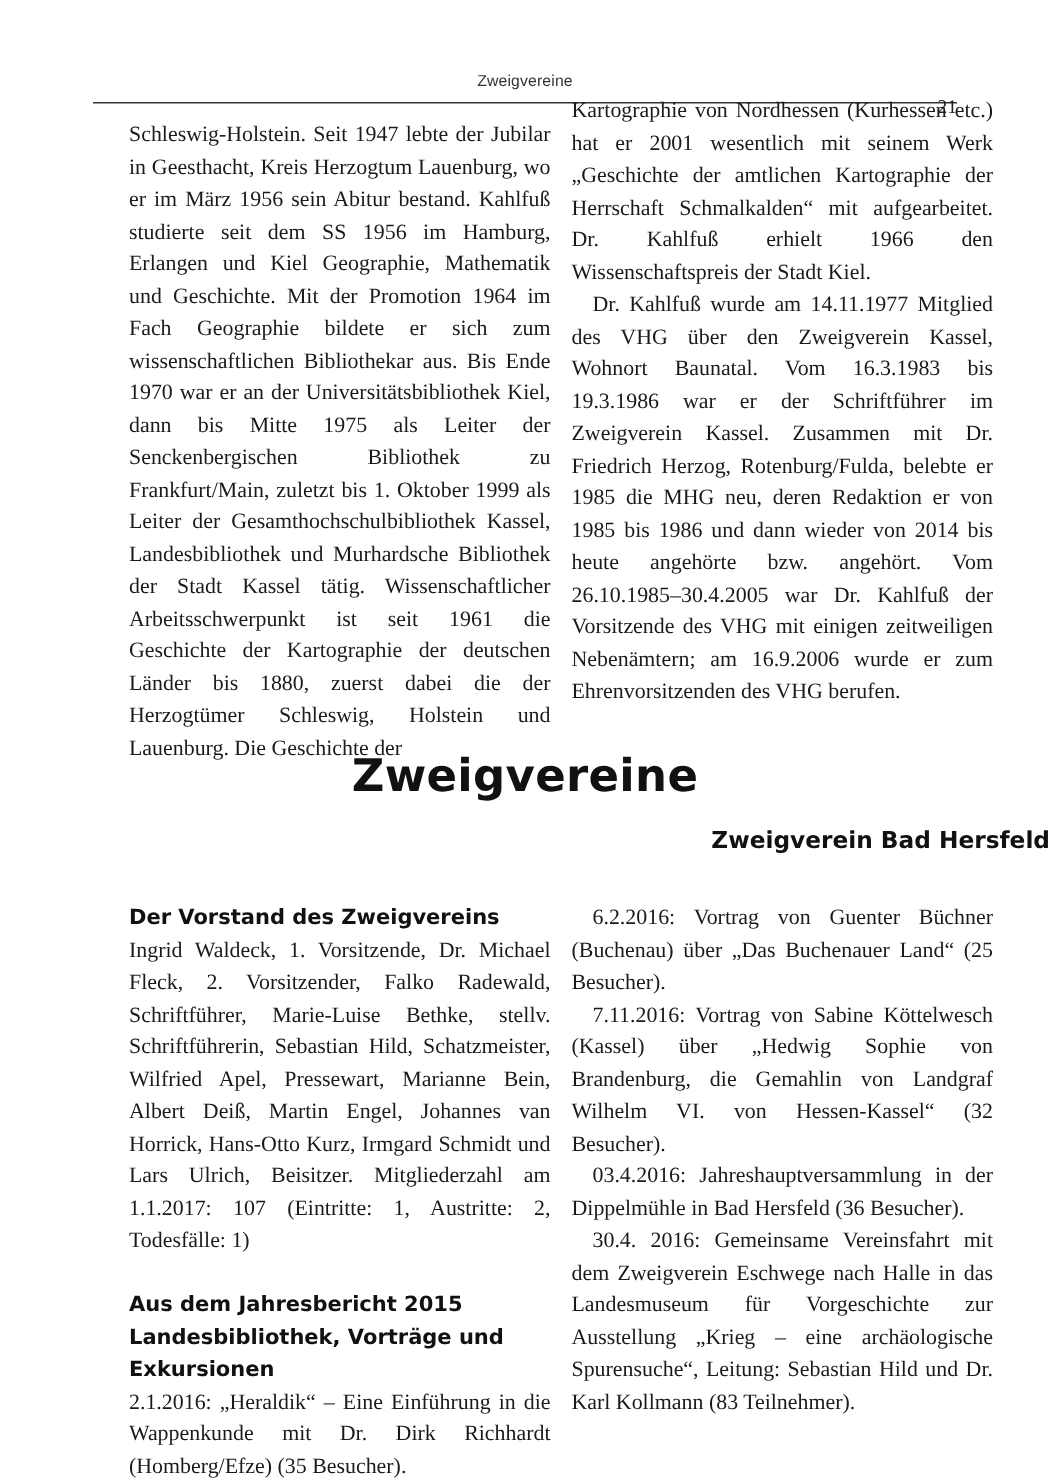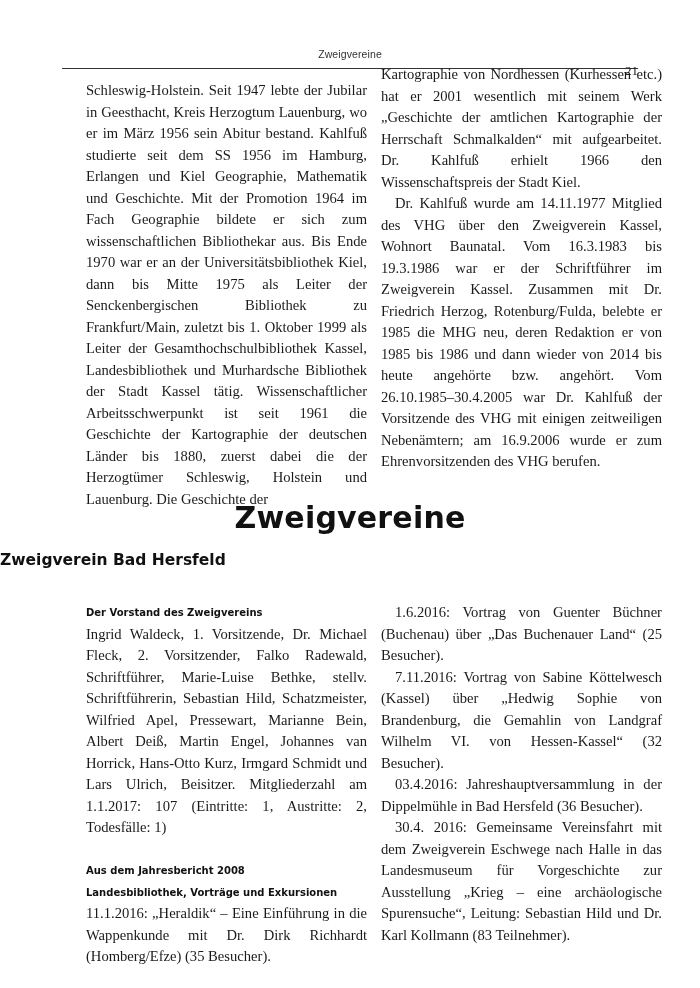--- a/index.html
+++ b/index.html
@@ -73,29 +73,29 @@
       font-size: 30px;
       font-weight: bold;
       letter-spacing: 0.2px;
       color: #111;
     }
     .section-subtitle {
       position: absolute;
       left: 0;
       width: 700px;
       top: 551px;
-      text-align: left;
+      text-align: right;
       font-family: "DejaVu Sans", sans-serif;
       font-size: 15.5px;
       font-weight: bold;
       color: #111;
     }
     .subhead {
       font-family: "DejaVu Sans", sans-serif;
-      font-size: 10px;
+      font-size: 14px;
       font-weight: bold;
       line-height: 21.5px;
       text-align: left;
       color: #111;
     }
     .gap {
       height: 21.5px;
     }
   </style>
 </head>
@@ -115,23 +115,23 @@
   <p class="indent">Dr. Kahlfuß wurde am 14.11.1977 Mitglied des VHG über den Zweigverein Kassel, Wohnort Baunatal. Vom 16.3.1983 bis 19.3.1986 war er der Schriftführer im Zweigverein Kassel. Zusammen mit Dr. Friedrich Herzog, Rotenburg/Fulda, belebte er 1985 die MHG neu, deren Redaktion er von 1985 bis 1986 und dann wieder von 2014 bis heute angehörte bzw. angehört. Vom 26.10.1985–30.4.2005 war Dr. Kahlfuß der Vorsitzende des VHG mit einigen zeitweiligen Nebenämtern; am 16.9.2006 wurde er zum Ehrenvorsitzenden des VHG berufen.</p>
 </div>
 
 <div class="section-title">Zweigvereine</div>
 <div class="section-subtitle">Zweigverein Bad Hersfeld</div>
 
 <div class="col col-bot-left">
   <div class="subhead">Der Vorstand des Zweigvereins</div>
   <p>Ingrid Waldeck, 1. Vorsitzende, Dr. Michael Fleck, 2. Vorsitzender, Falko Radewald, Schriftführer, Marie-Luise Bethke, stellv. Schriftführerin, Sebastian Hild, Schatzmeister, Wilfried Apel, Pressewart, Marianne Bein, Albert Deiß, Martin Engel, Johannes van Horrick, Hans-Otto Kurz, Irmgard Schmidt und Lars Ulrich, Beisitzer. Mitgliederzahl am 1.1.2017: 107 (Eintritte: 1, Austritte: 2, Todesfälle: 1)</p>
   <div class="gap"></div>
-  <div class="subhead">Aus dem Jahresbericht 2008</div>
+  <div class="subhead">Aus dem Jahresbericht 2015</div>
   <div class="subhead">Landesbibliothek, Vorträge und Exkursionen</div>
-  <p>11.1.2016: „Heraldik“ – Eine Einführung in die Wappenkunde mit Dr. Dirk Richhardt (Homberg/Efze) (35 Besucher).</p>
+  <p>2.1.2016: „Heraldik“ – Eine Einführung in die Wappenkunde mit Dr. Dirk Richhardt (Homberg/Efze) (35 Besucher).</p>
 </div>
 
 <div class="col col-bot-right">
-  <p class="indent">1.6.2016: Vortrag von Guenter Büchner (Buchenau) über „Das Buchenauer Land“ (25 Besucher).</p>
+  <p class="indent">6.2.2016: Vortrag von Guenter Büchner (Buchenau) über „Das Buchenauer Land“ (25 Besucher).</p>
   <p class="indent">7.11.2016: Vortrag von Sabine Köttelwesch (Kassel) über „Hedwig Sophie von Brandenburg, die Gemahlin von Landgraf Wilhelm VI. von Hessen-Kassel“ (32 Besucher).</p>
   <p class="indent">03.4.2016: Jahreshauptversammlung in der Dippelmühle in Bad Hersfeld (36 Besucher).</p>
   <p class="indent">30.4. 2016: Gemeinsame Vereinsfahrt mit dem Zweigverein Eschwege nach Halle in das Landesmuseum für Vorgeschichte zur Ausstellung „Krieg – eine archäologische Spurensuche“, Leitung: Sebastian Hild und Dr. Karl Kollmann (83 Teilnehmer).</p>
 </div>
 
 </body></html>

